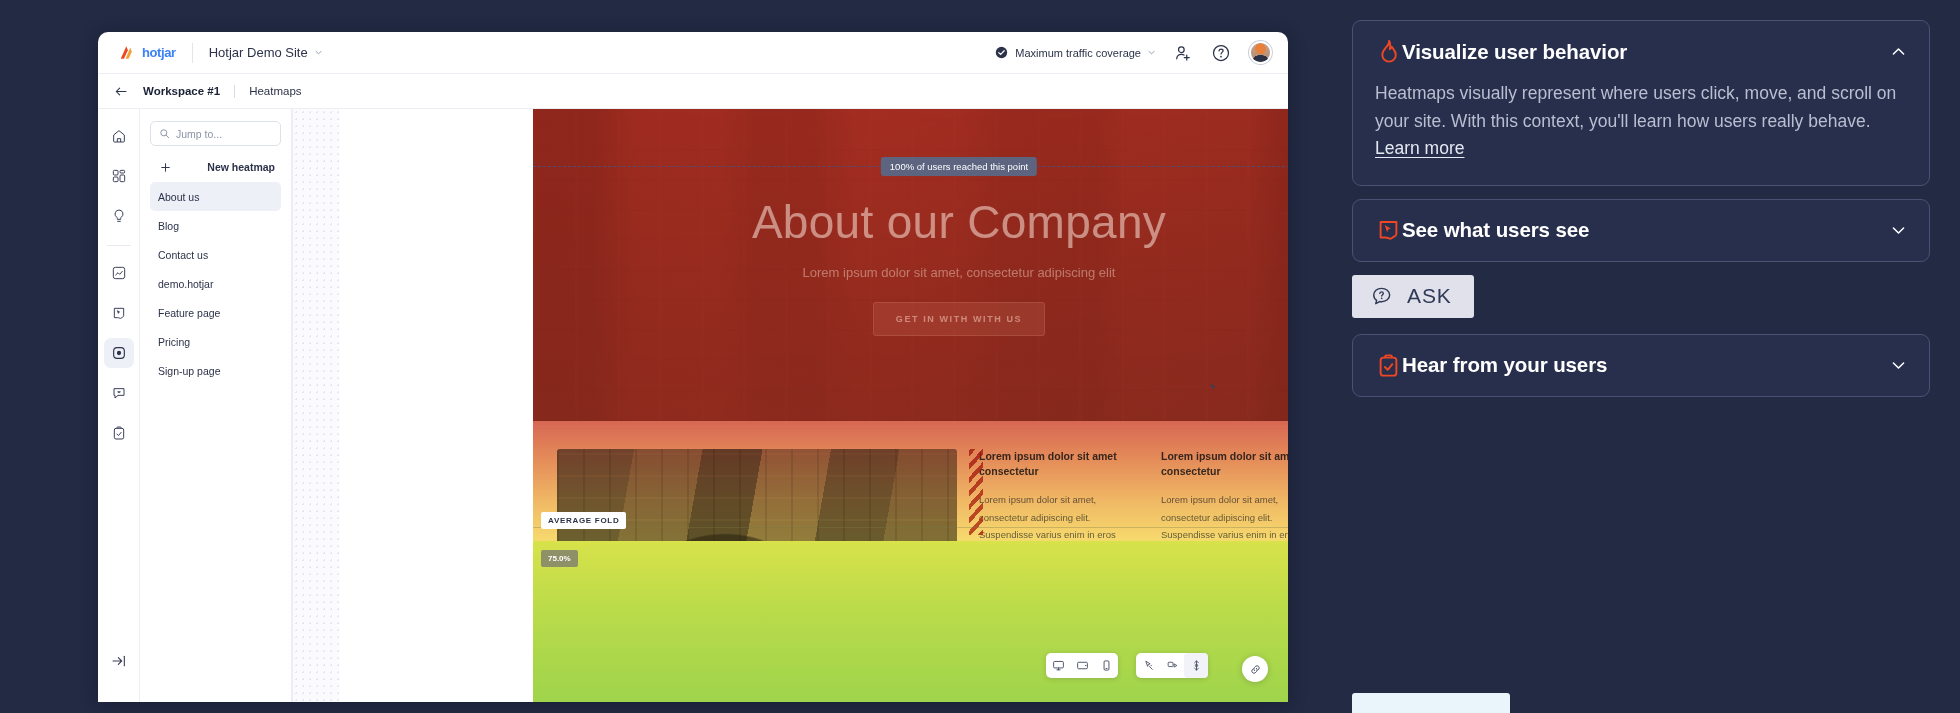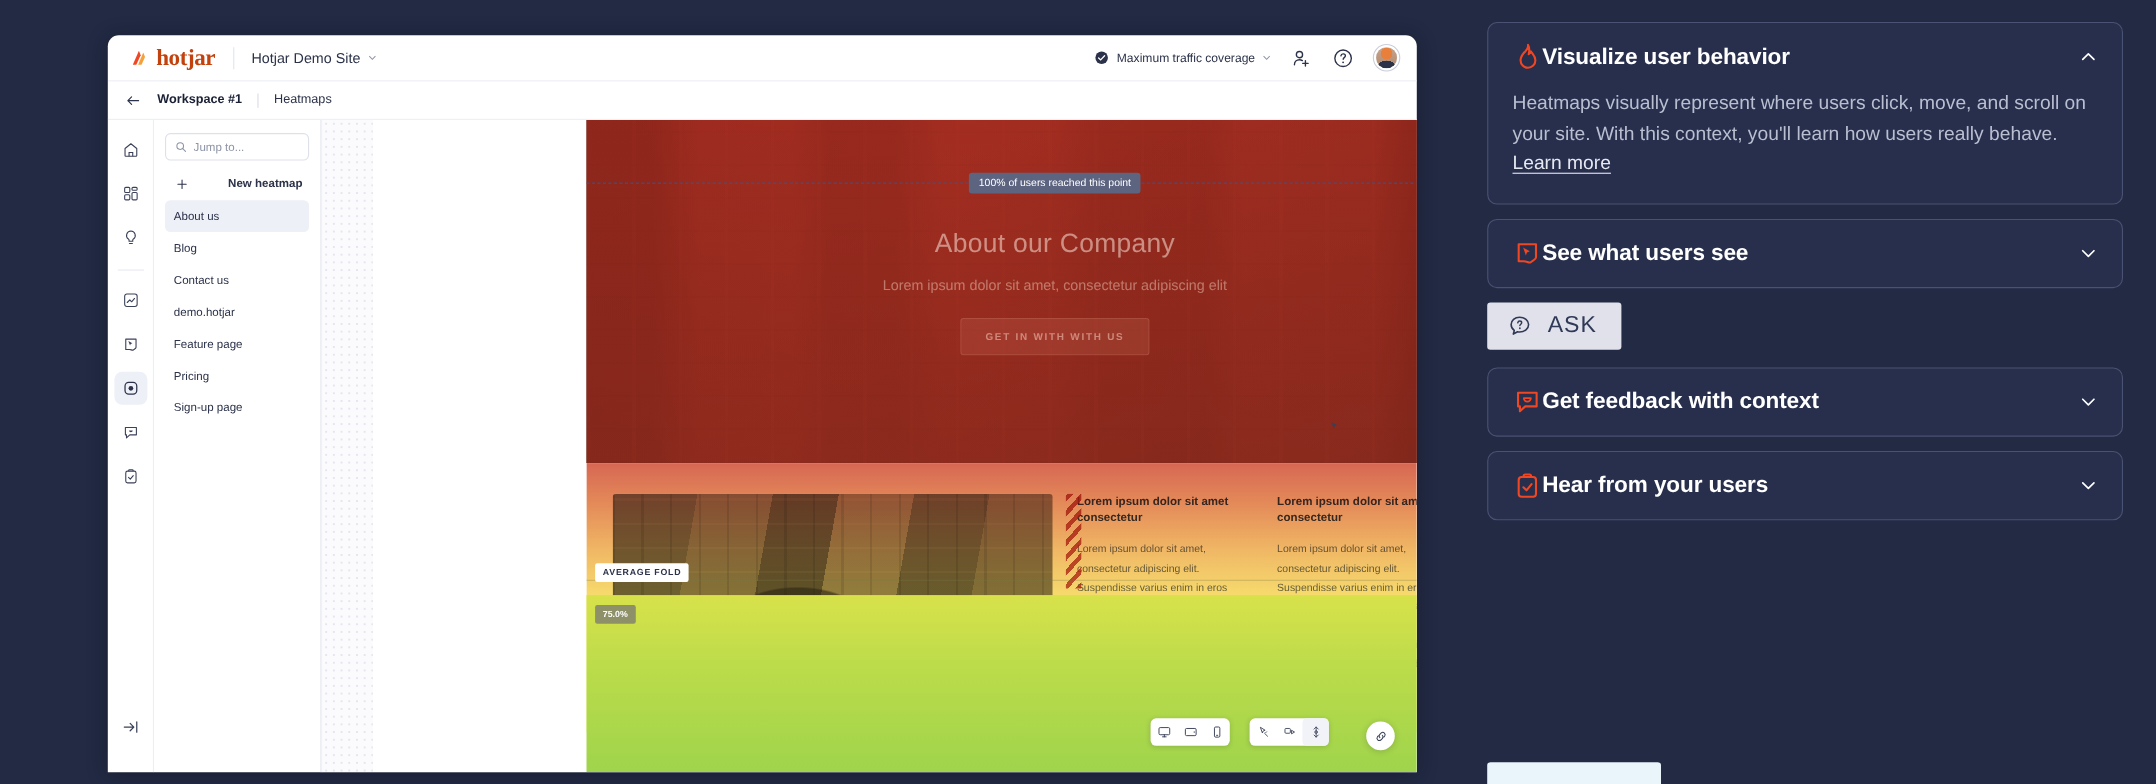--- a/index.html
+++ b/index.html
@@ -28,23 +28,22 @@
   .topbar {
     height: 42px;
     display: flex; align-items: center;
     padding: 0 16px 0 18px;
     border-bottom: 1px solid #eceef3;
     position: relative;
   }
   .logo-wrap { display: flex; align-items: center; gap: 7px; }
   .logo-mark { width: 19px; height: 19px; display:block; }
   .logo-text {
-    font-size: 21px; font-weight: 700; color: #c2410c;
+    font-size: 13px; font-weight: 700; color: #3b82f6;
     letter-spacing: -.4px;
-    font-family: Liberation Serif, serif;
   }
   .topbar-sep {
     width: 1px; height: 20px; background: #e2e5ec; margin: 0 16px;
   }
   .site-select {
     display: flex; align-items: center; gap: 7px;
     font-size: 13px; color: #2b3249;
   }
   .caret { width: 7px; height: 7px; display:block; }
   .topbar-right {
@@ -189,21 +188,21 @@
   .heat-hero2 {
     position:absolute; inset:0;
     background: linear-gradient(180deg, rgba(210,55,40,.55), rgba(205,60,42,.5));
   }
   .hero-content {
     position: absolute; inset: 0;
     display: flex; flex-direction: column; align-items: center;
     justify-content: center; gap: 16px;
   }
   .hero-h1 {
-    font-size: 24px; font-weight: 400; color: rgba(255,236,225,.52);
+    font-size: 46px; font-weight: 400; color: rgba(255,236,225,.52);
     letter-spacing: .3px;
   }
   .hero-sub {
     font-size: 13px; color: rgba(255,230,215,.42);
   }
   .hero-btn {
     margin-top: 6px;
     font-size: 9px; letter-spacing: 1.6px; font-weight: 700;
     color: rgba(255,215,200,.50);
     background: rgba(255,170,150,.12);
@@ -659,32 +658,20 @@
     <div class="pill ask">
       <svg viewBox="0 0 24 24">
         <path d="M12 3.5c4.7 0 8.5 3.1 8.5 7s-3.8 7-8.5 7c-.7 0-1.4-.1-2-.2l-4 2.2.9-3.4c-1.9-1.3-3-3.3-3-5.6 0-3.9 3.4-7 8.1-7z" fill="none" stroke="#303a57" stroke-width="1.5" stroke-linejoin="round"></path>
         <path d="M10.2 8.8c.2-1 .9-1.6 1.9-1.6 1 0 1.8.7 1.8 1.6 0 1.3-1.7 1.4-1.7 2.7" fill="none" stroke="#303a57" stroke-width="1.4" stroke-linecap="round"></path>
         <circle cx="12.2" cy="14" r=".85" fill="#303a57"></circle>
       </svg>
       <span class="ptxt">ASK</span>
     </div>
 
     
-    <div class="card">
-      <div class="card-head">
-        <svg class="card-ico" viewBox="0 0 24 24">
-          <path d="M4.5 4.5h15v11h-9.2l-4.3 4v-4H4.5z" fill="none" stroke="#ef4623" stroke-width="1.7" stroke-linejoin="round"></path>
-          <path d="M9.2 8.8h5.6a2.8 2.8 0 0 1-5.6 0z" fill="none" stroke="#ef4623" stroke-width="1.5" stroke-linejoin="round"></path>
-        </svg>
-        <span class="card-title">Get feedback with context</span>
-        <svg class="chev" viewBox="0 0 20 20">
-          <path d="M4 7l6 6 6-6" fill="none" stroke="#ffffff" stroke-width="1.8" stroke-linecap="round" stroke-linejoin="round"></path>
-        </svg>
-      </div>
-    </div>
 
     
     <div class="card">
       <div class="card-head">
         <svg class="card-ico" viewBox="0 0 24 24">
           <rect x="5" y="5" width="14" height="16" rx="2.4" fill="none" stroke="#ef4623" stroke-width="1.7"></rect>
           <path d="M9 5.2V4.3a1.3 1.3 0 0 1 1.3-1.3h3.4A1.3 1.3 0 0 1 15 4.3v.9" fill="none" stroke="#ef4623" stroke-width="1.7"></path>
           <path d="M8.8 13.3l2.5 2.5 4.1-5" fill="none" stroke="#ef4623" stroke-width="1.7" stroke-linecap="round" stroke-linejoin="round"></path>
         </svg>
         <span class="card-title">Hear from your users</span>

